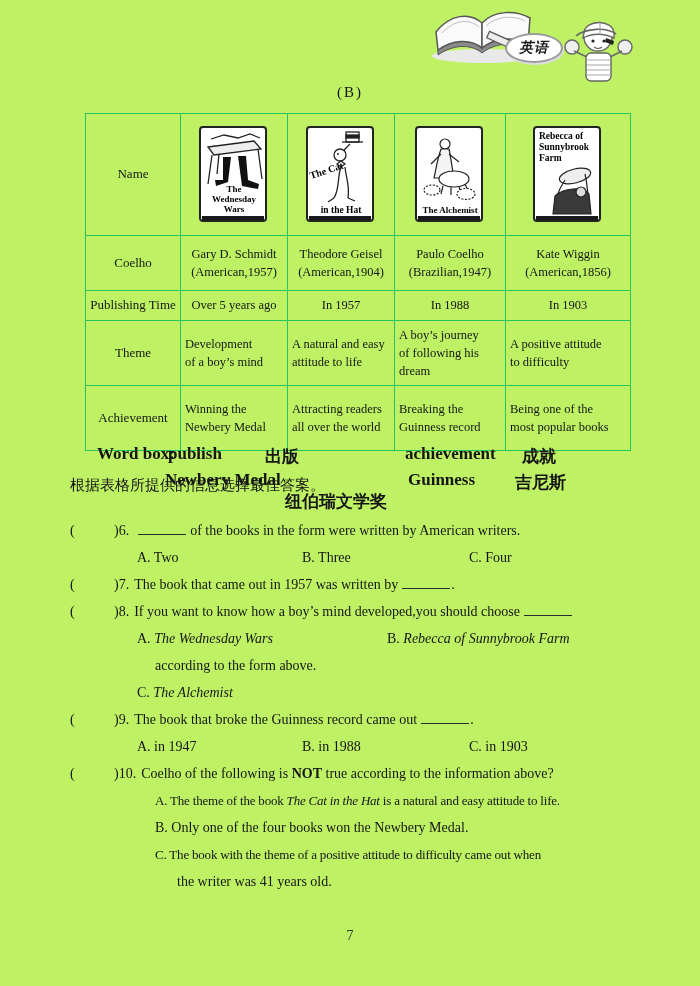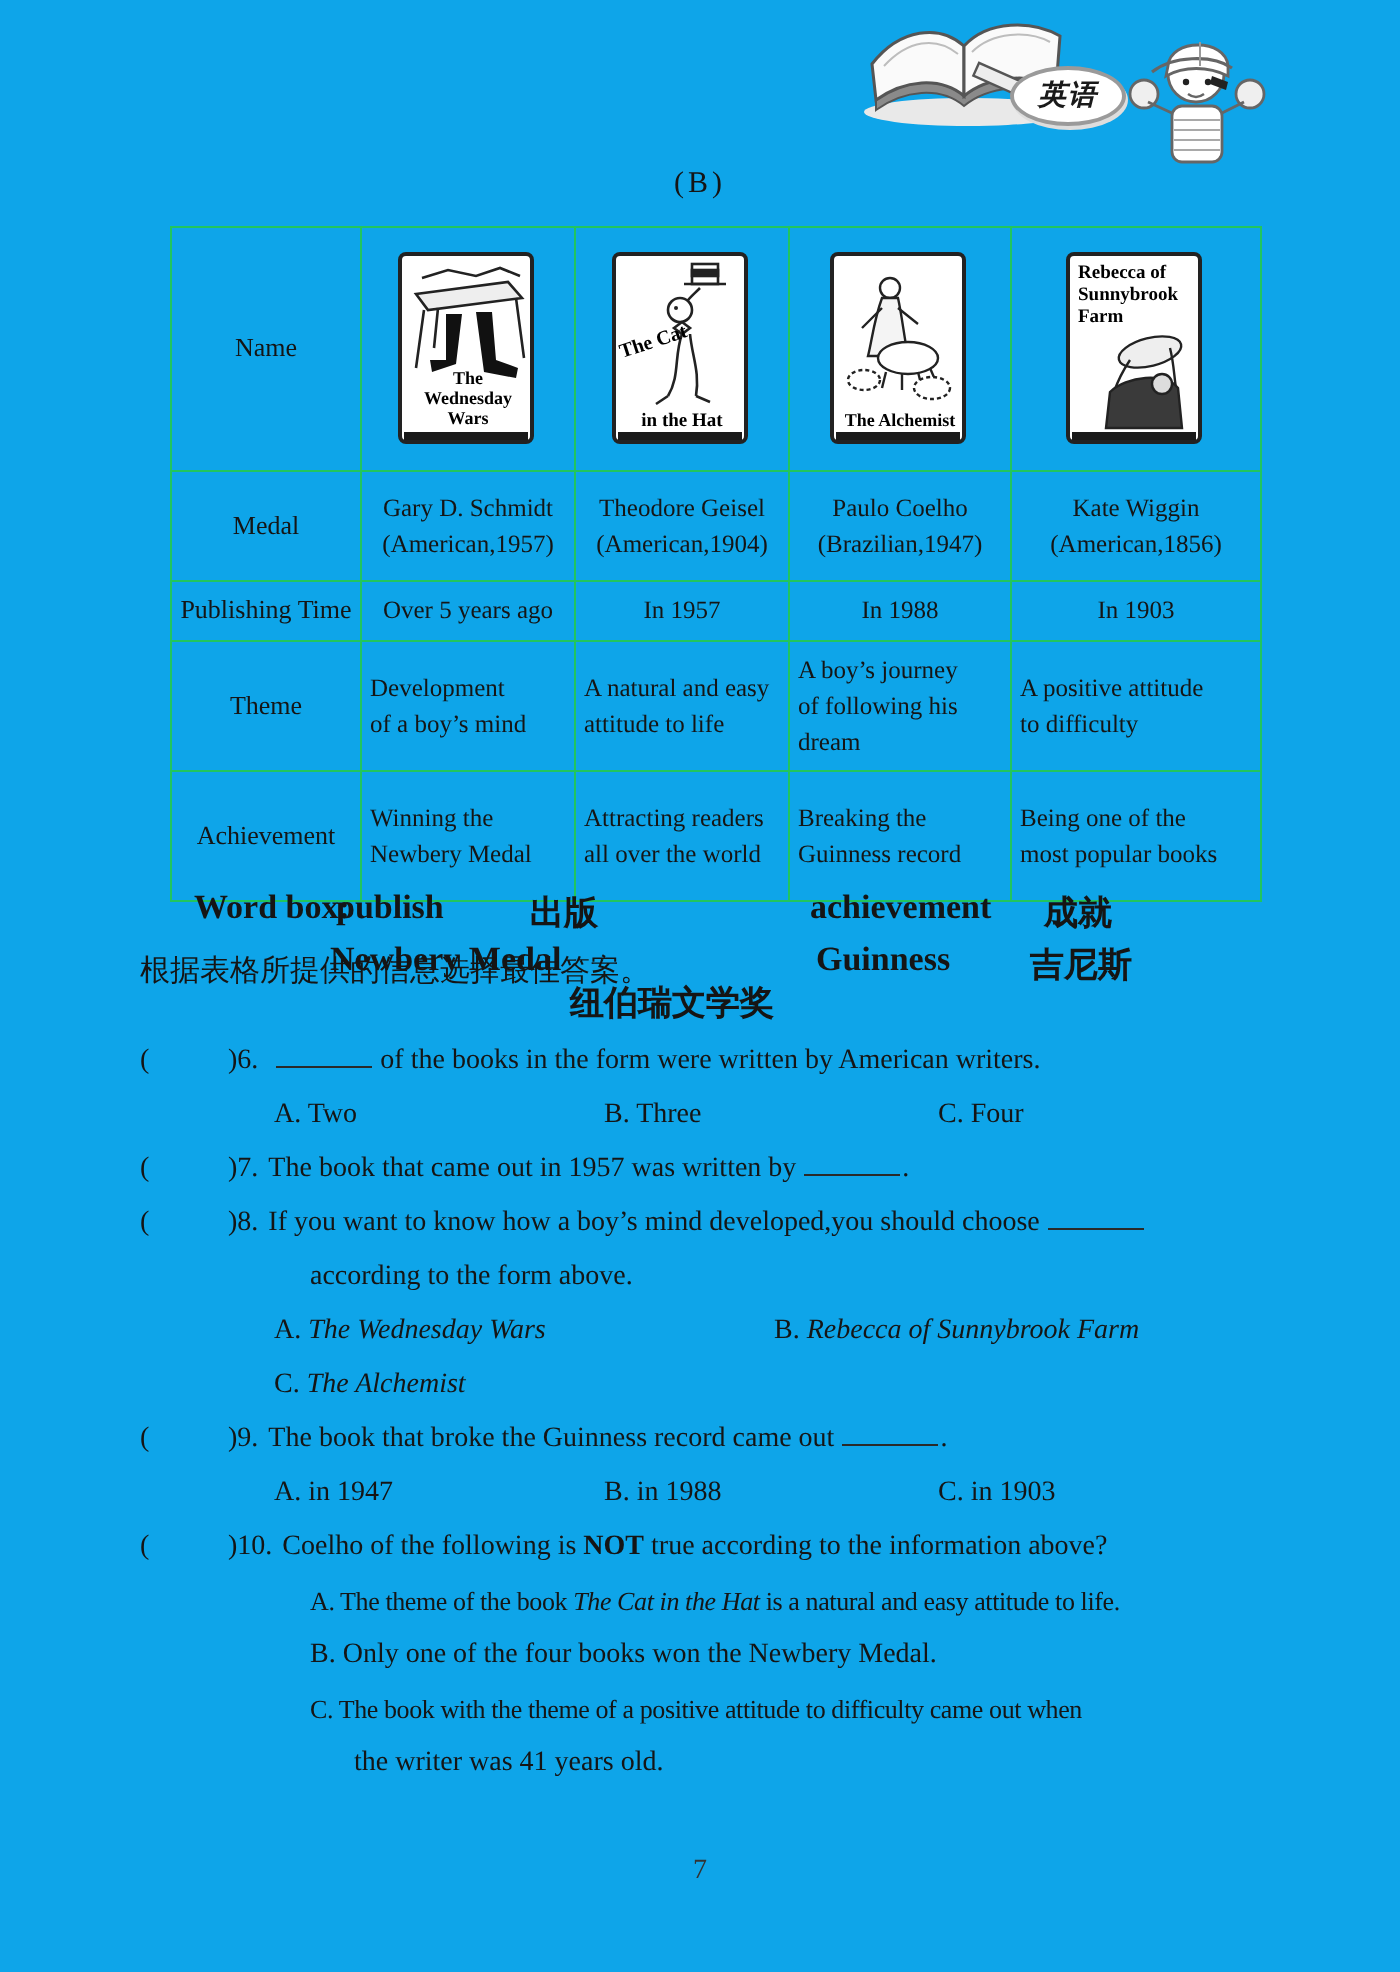--- a/index.html
+++ b/index.html
@@ -1,17 +1,17 @@
 <!DOCTYPE html>
 <html><head>
 <meta charset="utf-8">
 <style>
   html,body { margin:0; padding:0; background:#ffffff; }
   .page {
-    position:relative; width:700px; height:986px; background:#0ea5e9;
+    position:relative; width:700px; height:986px; background:#bef264;
     font-family:"Liberation Serif","DejaVu Serif",serif; color:#151515;
     overflow:hidden;
   }
   
   .deco { position:absolute; }
   #deco-book { left:426px; top:2px; }
   #deco-badge { left:505px; top:33px; width:58px; height:30px; }
   #deco-kid { left:556px; top:5px; }
   .badge-ellipse {
     position:absolute; inset:0; border:2px solid #9a9a9a; border-radius:50%;
@@ -199,21 +199,21 @@
               <path d="M24,72 C32,64 52,62 58,70 L60,90 L22,90 Z" fill="#3a3a3a"></path>
               <circle cx="50" cy="68" r="5" fill="#ddd"></circle>
             </g>
             <text x="8" y="15" font-size="9.5" font-weight="bold">Rebecca of</text>
             <text x="8" y="26" font-size="9.5" font-weight="bold">Sunnybrook</text>
             <text x="8" y="37" font-size="9.5" font-weight="bold">Farm</text>
           </svg>
         </td>
       </tr>
       <tr class="r-writer">
-        <td class="rowhead">Medal</td>
+        <td class="rowhead">Coelho</td>
         <td class="lines">Gary D. Schmidt
 (American,1957)</td>
         <td class="lines">Theodore Geisel
 (American,1904)</td>
         <td class="lines">Paulo Coelho
 (Brazilian,1947)</td>
         <td class="lines">Kate Wiggin
 (American,1856)</td>
       </tr>
       <tr class="r-pub">
@@ -278,24 +278,24 @@
     <div>
       <div class="q-line">
         <span class="paren-open">(</span><span class="q-label">)7.</span><span>The book that came out in 1957 was written by</span><span class="blank blank-end"></span><span>.</span>
       </div>
     </div>
 
     <div>
       <div class="q-line">
         <span class="paren-open">(</span><span class="q-label">)8.</span><span>If you want to know how a boy’s mind developed,you should choose</span><span class="blank"></span>
       </div>
-      <div class="q-line indent">according to the form above.</div>
       <div class="q-line opts">
         <span class="opt-w1"><span>A.</span> <span class="italic">The Wednesday Wars</span></span><span><span>B.</span> <span class="italic">Rebecca of Sunnybrook Farm</span></span>
       </div>
+      <div class="q-line indent">according to the form above.</div>
       <div class="q-line opts">
         <span><span>C.</span> <span class="italic">The Alchemist</span></span>
       </div>
     </div>
 
     <div>
       <div class="q-line">
         <span class="paren-open">(</span><span class="q-label">)9.</span><span>The book that broke the Guinness record came out</span><span class="blank blank-end"></span><span>.</span>
       </div>
       <div class="q-line opts">

